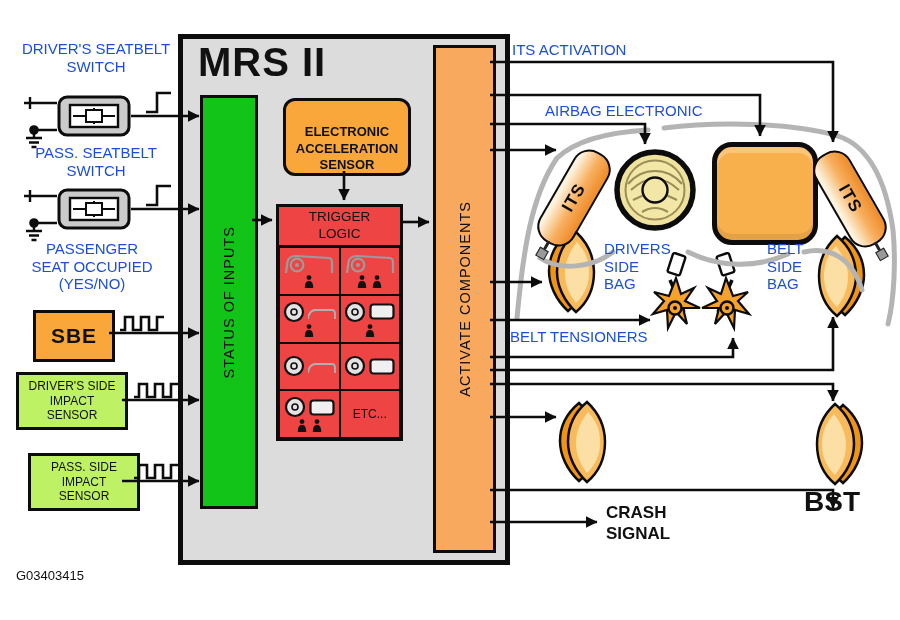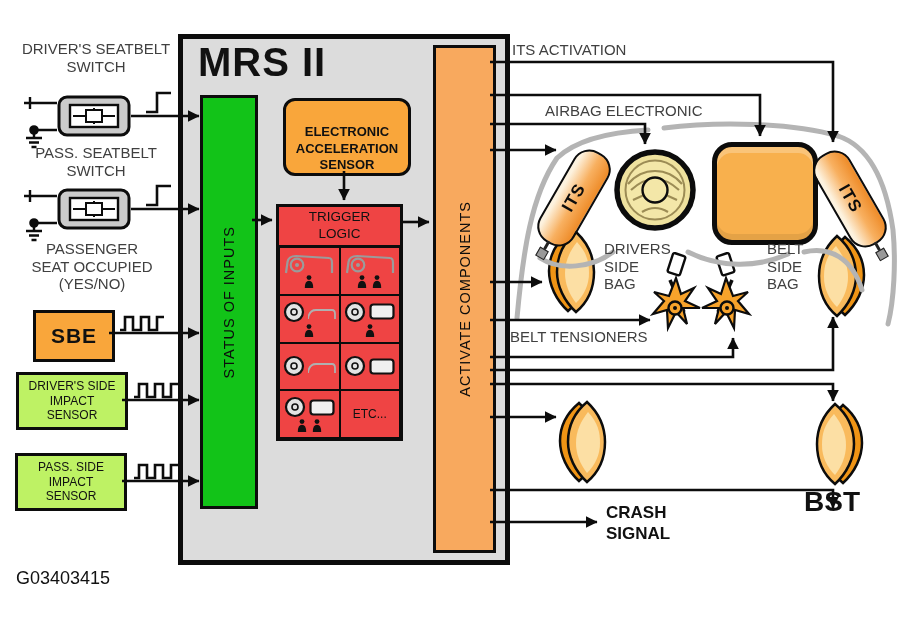--- a/index.html
+++ b/index.html
@@ -1,19 +1,19 @@
 <!DOCTYPE html>
 <html><head>
 <meta charset="utf-8">
 <style>
   html,body{margin:0;padding:0;background:#fff;}
   #stage{position:relative;width:900px;height:620px;background:#ffffff;overflow:hidden;
          font-family:"Liberation Sans",sans-serif;color:#111;}
   .abs{position:absolute;}
-  .lbl{font-size:15px;line-height:1.18;color:#404040;white-space:pre-line;}
+  .lbl{font-size:15px;line-height:1.18;color:#1d4ed8;white-space:pre-line;}
   .ctr{text-align:center;}
   #wires{position:absolute;left:0;top:0;z-index:3;pointer-events:none;}
   #mrs-box{left:178px;top:34px;width:322px;height:521px;background:#dcdcdc;border:5px solid #0c0c0c;z-index:1;}
   #mrs-title{left:198px;top:40px;font-size:40px;font-weight:bold;letter-spacing:1px;z-index:2;}
   .vbar{z-index:2;display:flex;align-items:center;justify-content:center;border:3px solid #0c0c0c;}
   #status-bar{left:200px;top:95px;width:52px;height:408px;background:#12c318;}
   #activate-bar{left:433px;top:45px;width:57px;height:502px;background:#f8a95e;}
   .vtext{writing-mode:vertical-rl;transform:rotate(180deg);font-size:14.5px;letter-spacing:1px;color:#0c0c0c;}
   #eas-box{left:283px;top:98px;width:122px;height:72px;background:#f9a63b;border:3px solid #0c0c0c;border-radius:12px;
            z-index:2;display:flex;align-items:flex-end;justify-content:center;font-weight:bold;font-size:13px;
@@ -24,34 +24,34 @@
                 font-size:13.5px;text-align:center;white-space:pre-line;line-height:1.25;}
   #trigger-grid{flex:1;display:grid;grid-template-columns:1fr 1fr;grid-template-rows:repeat(4,1fr);}
   .tcell{border:1.3px solid #0c0c0c;display:flex;flex-direction:column;align-items:center;justify-content:center;gap:1px;overflow:hidden;}
   .icorow{display:flex;align-items:center;gap:3px;}
   .etc{font-size:12px;}
   .inbox{z-index:2;display:flex;align-items:center;justify-content:center;text-align:center;white-space:pre-line;}
   #sbe-box{left:33px;top:310px;width:76px;height:46px;background:#f9a63b;border:3px solid #0c0c0c;
            font-weight:bold;font-size:21px;letter-spacing:1px;}
   .grayBox{background:#bef264;border:3px solid #0c0c0c;font-size:12px;line-height:1.2;}
   #impact1{left:16px;top:372px;width:106px;height:52px;}
-  #impact2{left:15px;top:453px;width:106px;height:52px;}
+  #impact2{left:28px;top:453px;width:106px;height:52px;}
   .its-cyl{width:36px;height:100px;border:2.5px solid #0c0c0c;border-radius:18px;z-index:4;
            background:linear-gradient(90deg,#fdf2de 8%,#f8b060 55%,#ef8f2e 95%);
            display:flex;align-items:center;justify-content:center;}
   .its-txt{writing-mode:vertical-rl;transform:rotate(180deg);font-weight:bold;font-size:17px;letter-spacing:1px;color:#0c0c0c;}
   .its-txt.down{transform:none;}
   .stem{position:absolute;left:50%;top:100%;width:3px;height:10px;background:#222;transform:translateX(-50%);}
   .ign{position:absolute;left:50%;top:calc(100% + 9px);width:8px;height:8px;background:#999;border:1.5px solid #222;transform:translateX(-50%);}
   #pass-airbag{left:712px;top:142px;width:96px;height:93px;background:#f8b04d;border:5.5px solid #0c0c0c;border-radius:20px;z-index:2;
                box-shadow:inset 0 6px 0 rgba(255,255,255,.25), inset 0 -6px 0 rgba(0,0,0,.08);}
   .big-label{z-index:4;}
   #bst{left:804px;top:486px;font-size:28px;font-weight:bold;z-index:4;}
   #crash{left:606px;top:502px;font-size:17px;font-weight:bold;line-height:1.25;white-space:pre-line;z-index:4;}
-  #figid{left:16px;top:568px;font-size:18px;z-index:2;}
+  #figid{left:16px;top:568px;font-size:13px;z-index:2;}
   .cmp{z-index:2;}
 </style>
 </head>
 <body>
 
 <div id="stage">
 
   <div id="mrs-box" class="abs"></div>
 
   <svg id="wires" width="900" height="620">

